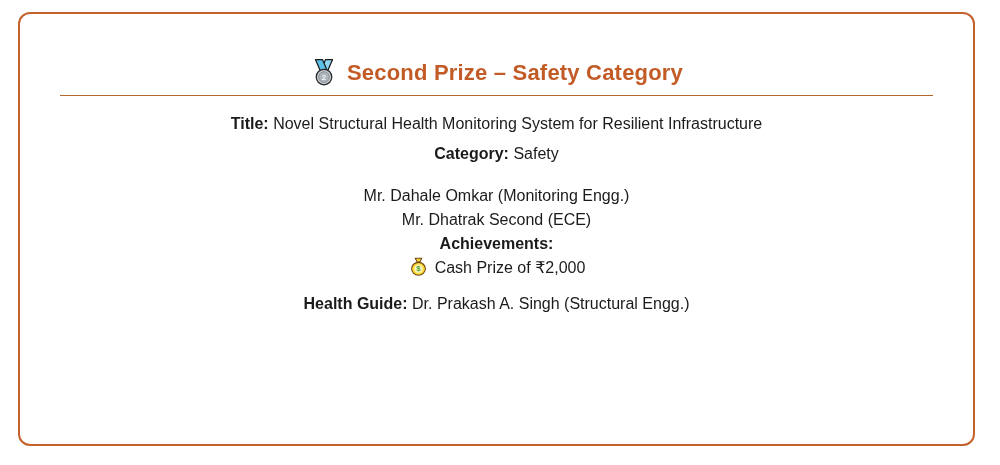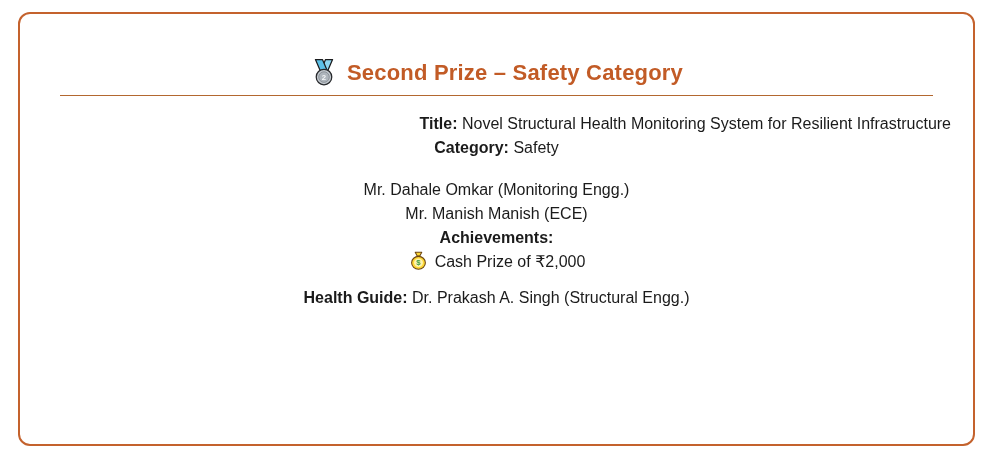--- a/index.html
+++ b/index.html
@@ -40,22 +40,22 @@
     margin: 7px 18px 0 18px;
     height: 0;
   }
   .line {
     margin: 0;
     text-align: center;
     font-size: 16px;
     line-height: 24px;
   }
   .line strong, .bold { font-weight: bold; }
-  .title-line    { margin-top: 16px; text-align: right; }
-  .category-line { }
+  .title-line    { margin-top: 16px; }
+  .category-line { margin-top: 6px; }
   .team-section  { margin-top: 18px; }
   .ach-section   { }
   .guide-line    { margin-top: 12px; }
   .moneybag {
     display: inline-block;
     width: 21px; height: 21px;
     vertical-align: -4px;
     margin-right: 6px;
   }
 </style>
@@ -83,21 +83,21 @@
     <span>Novel Structural Health Monitoring System for Resilient Infrastructure</span>
   </p>
 
   <p class="line category-line">
     <strong>Category:</strong>
     <span>Safety</span>
   </p>
 
   <div class="team-section">
     <div class="line">Mr. Dahale Omkar (Monitoring Engg.)</div>
-    <div class="line">Mr. Manish Manish (ECE)</div>
+    <div class="line">Mr. Dhatrak Second (ECE)</div>
   </div>
 
   <div class="ach-section">
     <div class="line bold">Achievements:</div>
     <div class="line">
       <span class="moneybag">
         <svg viewBox="0 0 32 32" width="21" height="21" aria-hidden="true">
           <polygon points="11,3.5 21,3.5 18,9 14,9" fill="#fdd835" stroke="#6d4512" stroke-width="1.6" stroke-linejoin="round"></polygon>
           <ellipse cx="16" cy="19.5" rx="10.5" ry="9.8" fill="#fdd835" stroke="#6d4512" stroke-width="1.6"></ellipse>
           <ellipse cx="16" cy="19.5" rx="6.8" ry="6.4" fill="#fff3b0" stroke="none"></ellipse>

